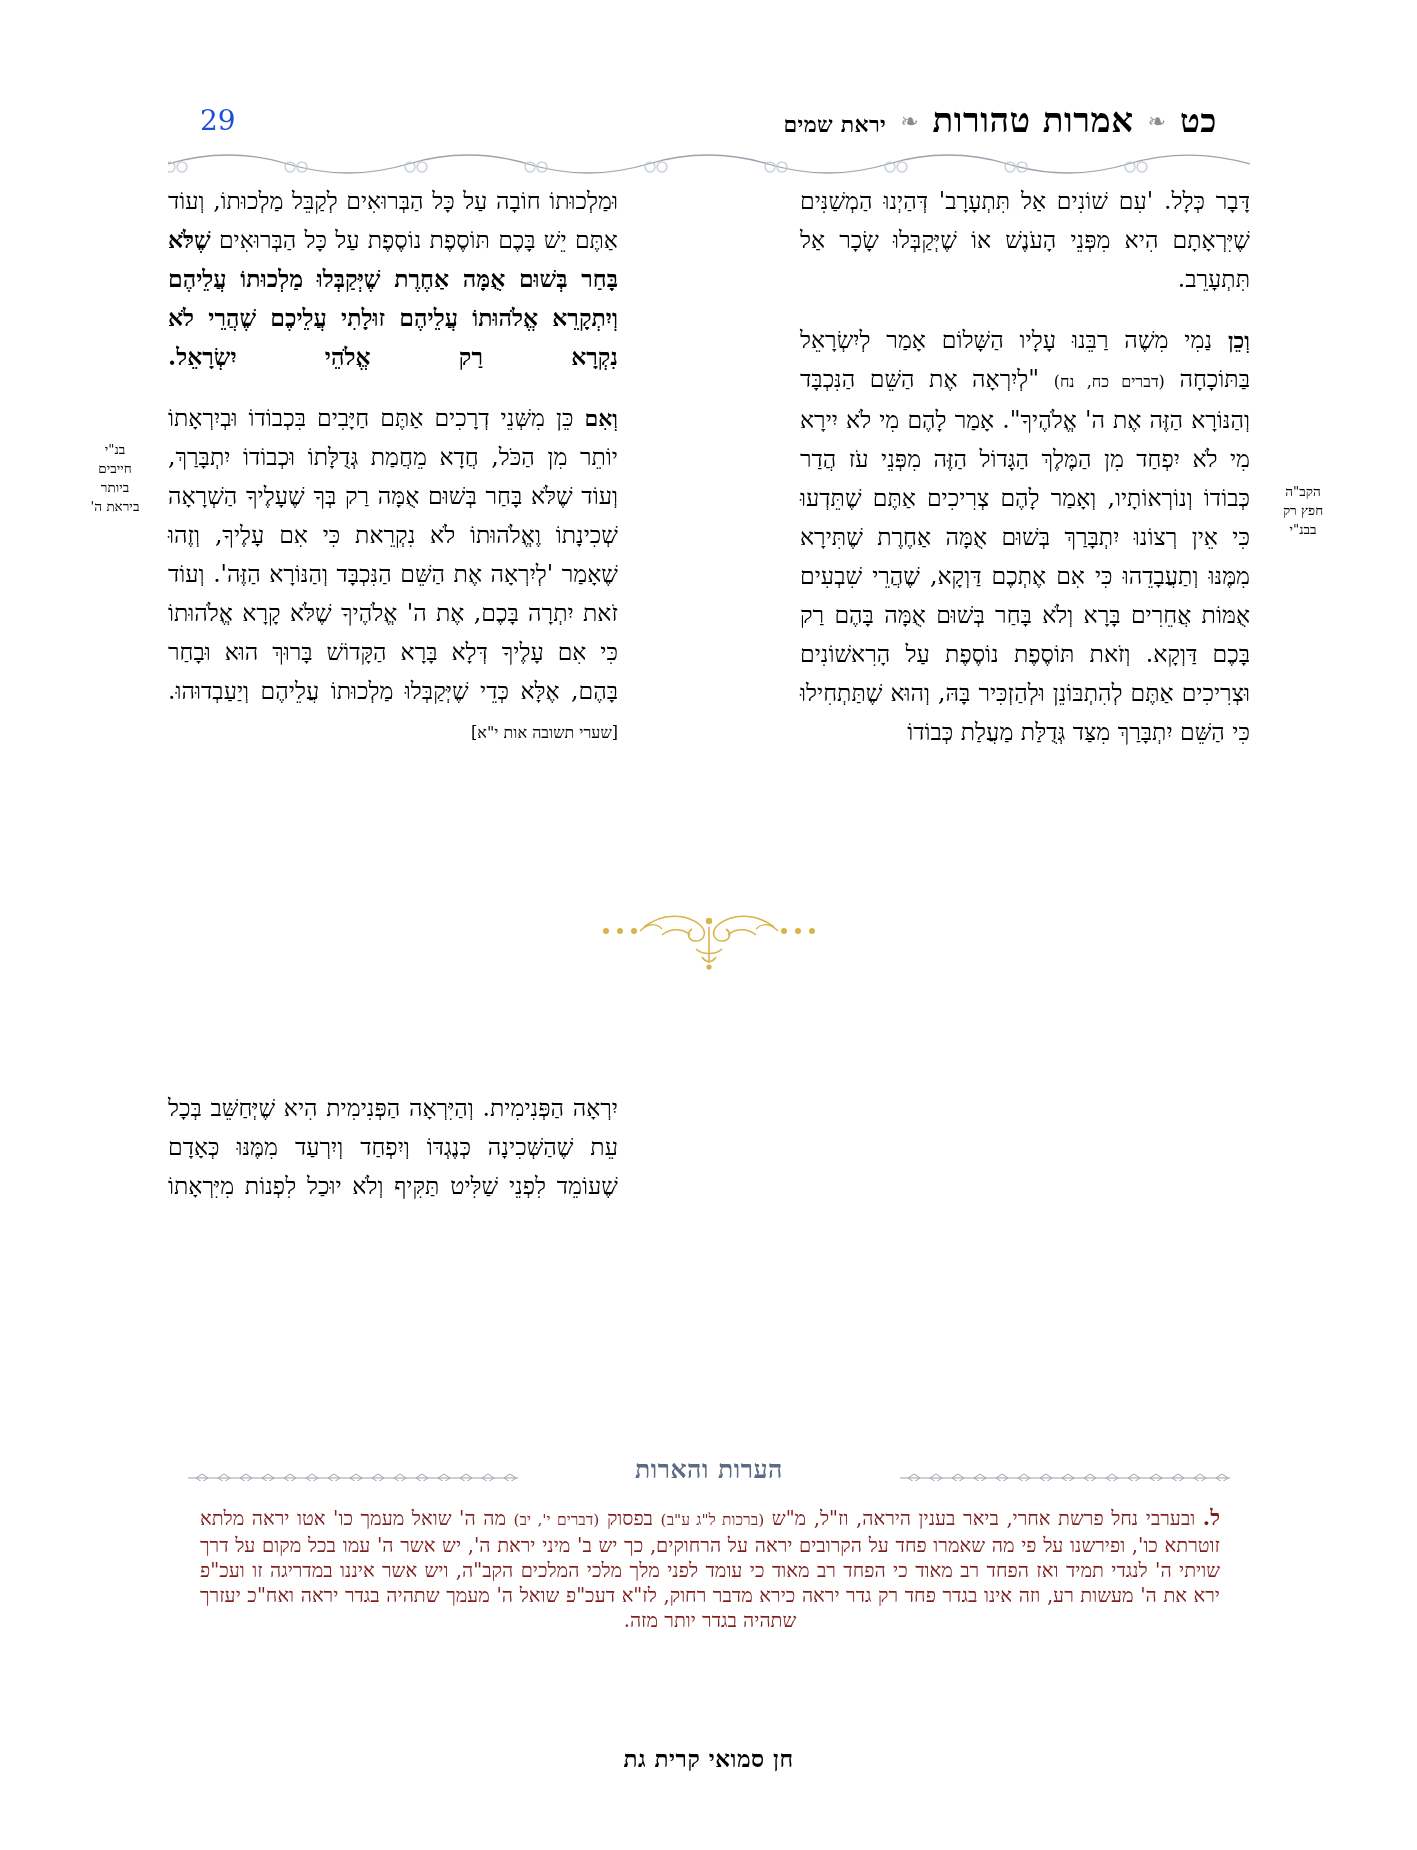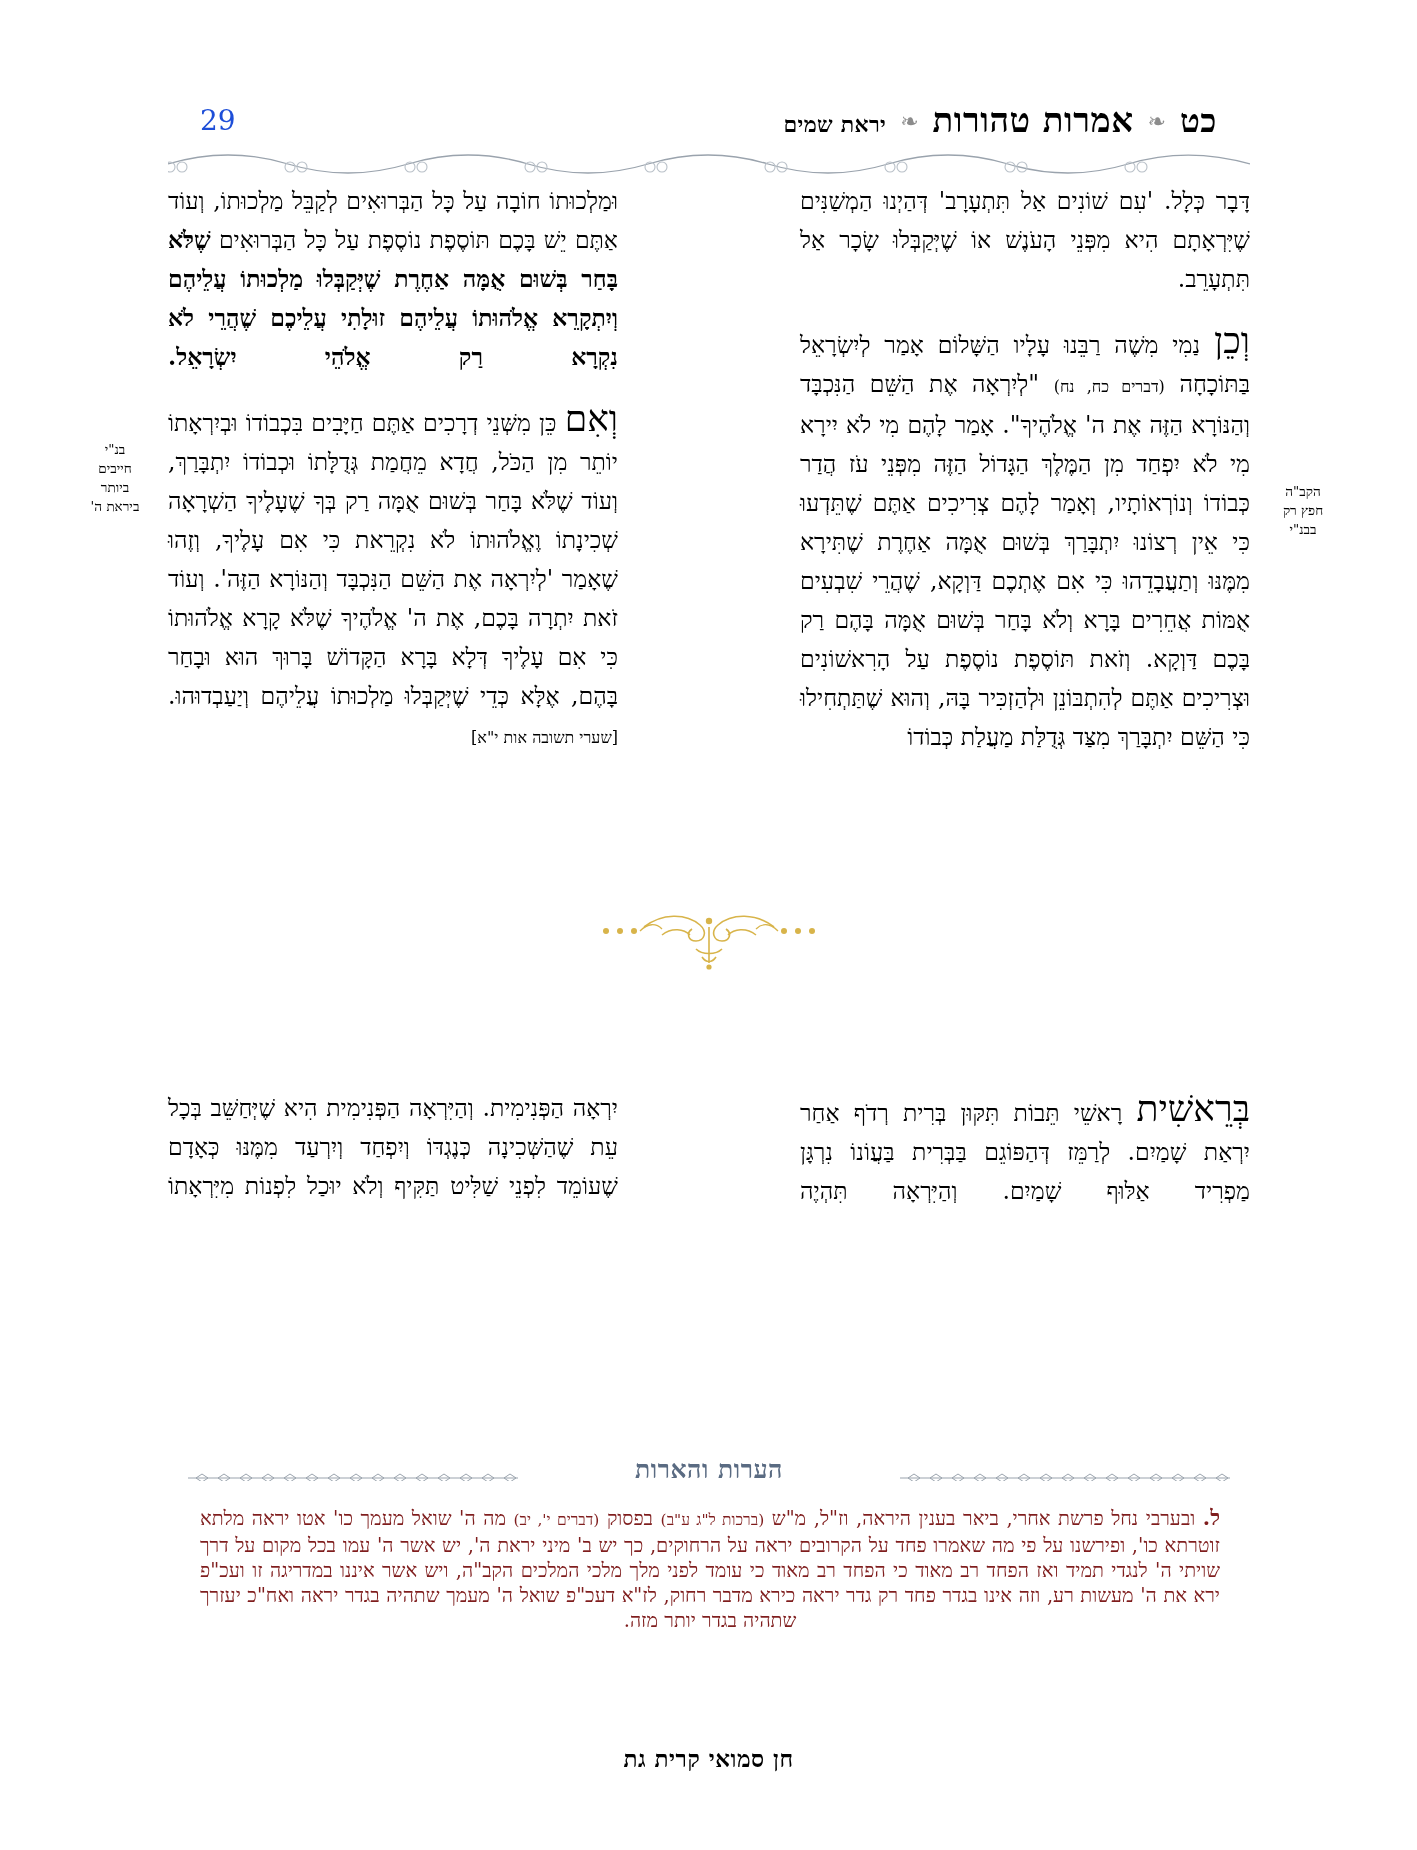--- a/index.html
+++ b/index.html
@@ -105,22 +105,22 @@
   .col.right { right: 0; }
   .col.left  { left: 0; }
   .col p {
     margin: 0 0 0 0;
     text-align: justify;
     text-align-last: justify;
   }
   .col p.last-nojust { text-align-last: right; }
   .col p.pgap { margin-top: 22px; }
   .bigword {
-    font-weight: normal;
-    font-size: 36px;
+    font-weight: bold;
+    font-size: 22px;
   }
   .boldrun { font-weight: bold; }
   .srcref {
     font-size: 16px;
     letter-spacing: 0;
   }
   .closing-ref {
     font-size: 16px;
   }
 
@@ -346,25 +346,20 @@
       </g>
       <g stroke="#d8b44a" fill="none" stroke-width="1.3">
         <path d="M96,26 C104,18 112,18 118,24"></path>
         <path d="M234,26 C226,18 218,18 212,24"></path>
       </g>
     </svg>
   </div>
 
 
   <div class="lower-cols">
-    <div class="col right">
-      <p>
-        <span class="bigword">בְּרֵאשִׁית</span><span> רָאשֵׁי תֵּבוֹת תִּקּוּן בְּרִית רְדֹף אַחַר יִרְאַת שָׁמַיִם. לְרַמֵּז דְּהַפּוֹגֵם בַּבְּרִית בַּעֲוֹנוֹ נִרְגָּן מַפְרִיד אַלּוּף שָׁמַיִם. וְהַיִּרְאָה תִּהְיֶה</span>
-      </p>
-    </div>
     <div class="col left">
       <p>
         <span>יִרְאָה הַפְּנִימִית. וְהַיִּרְאָה הַפְּנִימִית הִיא שֶׁיְּחַשֵּׁב בְּכָל עֵת שֶׁהַשְּׁכִינָה כְּנֶגְדּוֹ וְיִפְחַד וְיִרְעַד מִמֶּנּוּ כְּאָדָם שֶׁעוֹמֵד לִפְנֵי שַׁלִּיט תַּקִּיף וְלֹא יוּכַל לִפְנוֹת מִיִּרְאָתוֹ</span>
       </p>
     </div>
   </div>
 
   <div class="notes-divider">
     <div class="nd-rail right">
       <svg width="330" height="12" viewBox="0 0 330 12" xmlns="http://www.w3.org/2000/svg">

